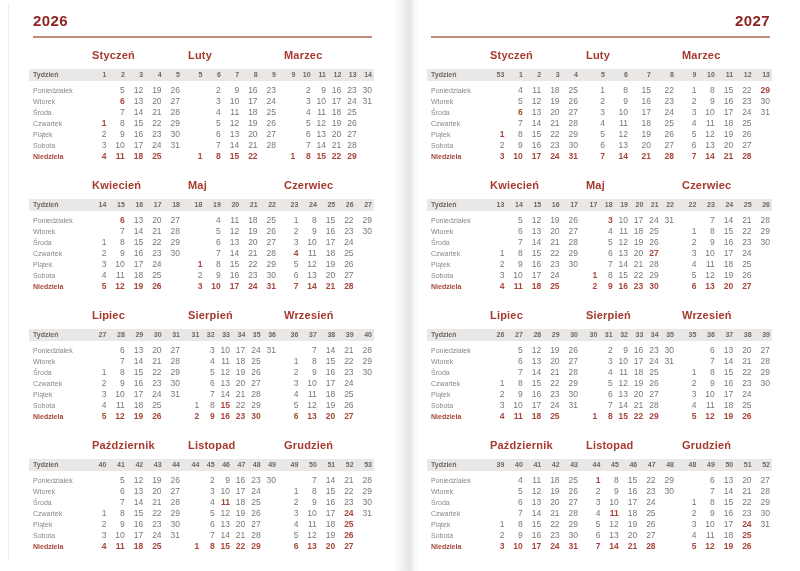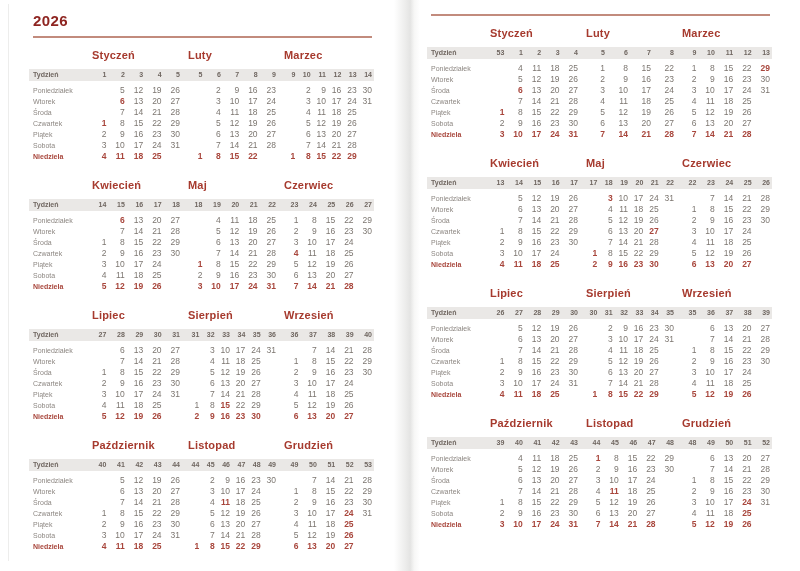--- a/index.html
+++ b/index.html
@@ -711,20 +711,23 @@
                 <div class="dt red">27</div>
                 <div class="dt"></div>
               </div>
             </div>
           </div>
         </div>
       </div>
   </div>
 
   <div class="page-content right">
+    <div class="year-row">
+      <span class="year">2027</span>
+    </div>
     <div class="year-rule"></div>
     <div class="bands">
         <div class="band">
           <div class="stripe"></div>
           <div class="cols">
             <div class="labels">
               <div class="lbl-spacer"></div>
               <div class="week-lbl">Tydzień</div>
               <div class="day-labels">
                 <div class="day-lbl">Poniedziałek</div>

